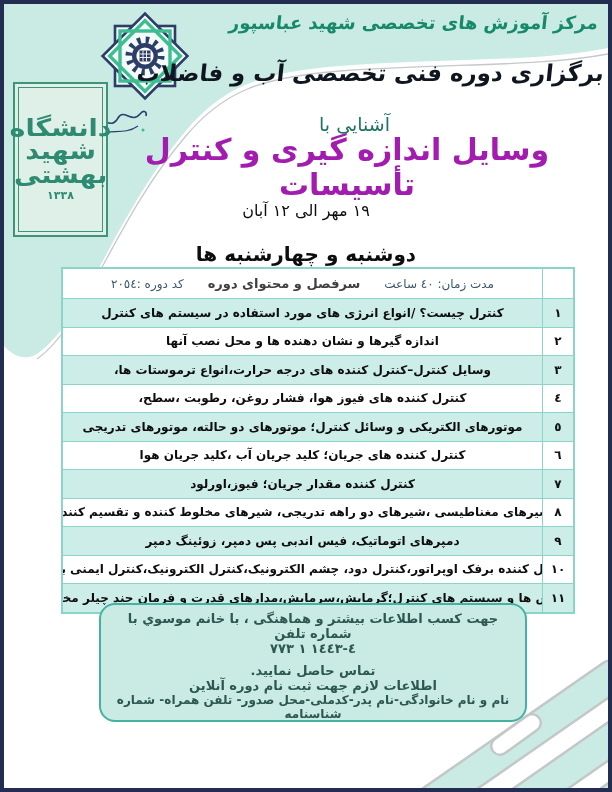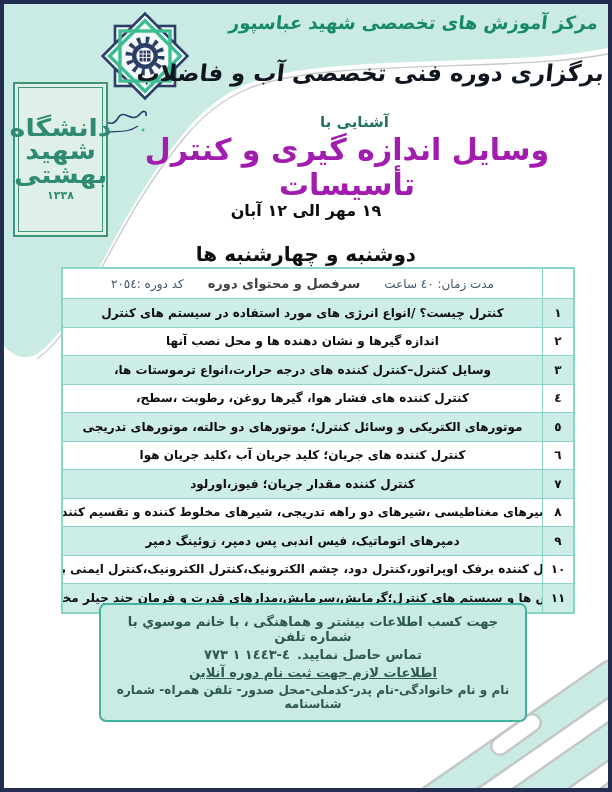--- a/index.html
+++ b/index.html
@@ -26,23 +26,23 @@
   .univ-seal{
     left:9px;top:78px;width:95px;height:155px;box-sizing:border-box;
     background:#dff0e9;border:2px solid #3f9478;outline:1px solid #3f9478;outline-offset:-6px;
     display:flex;flex-direction:column;align-items:center;justify-content:center;
     color:#2e8b72;font-weight:bold;direction:rtl;
   }
   .univ-seal .w{font-size:24px;line-height:0.98;transform:scaleX(1.12);}
   .univ-seal .yr{font-size:11px;margin-top:2px;}
 
   .center-col{left:86px;right:4px;text-align:center;direction:rtl;}
-  .intro{top:109px;color:#1f7361;font-weight:bold;font-size:15px;margin-left:15px;}
+  .intro{top:109px;color:#1f7361;font-weight:normal;font-size:19px;margin-left:15px;}
   .course-title{top:128px;color:#a21caf;font-weight:bold;font-size:30px;letter-spacing:-0.5px;}
-  .date-range{top:197px;left:0;right:0;text-align:center;direction:rtl;color:#0d0d0d;font-weight:bold;font-size:16px;}
+  .date-range{top:197px;left:0;right:0;text-align:center;direction:rtl;color:#0d0d0d;font-weight:normal;font-size:16px;}
   .days{top:238px;left:0;right:0;text-align:center;direction:rtl;color:#0d0d0d;font-weight:bold;font-size:20px;}
 
   
   .course-table{
     left:57px;top:263px;width:514px;box-sizing:border-box;direction:rtl;
     border:2px solid #8bd4c8;background:#fff;
   }
   .t-row{display:flex;flex-direction:row;height:27.5px;border-top:1.5px solid #8bd4c8;}
   .t-row:first-child{border-top:none;height:29px;}
   .t-num{
@@ -57,28 +57,28 @@
   }
   .t-row.alt{background:#cdeee8;}
   .t-head{background:#fff;}
   .t-head .t-cell{display:flex;gap:24px;justify-content:center;font-weight:normal;}
   .th-side{color:#3d566b;font-size:12px;font-weight:normal;}
   .th-main{color:#404040;font-size:13px;font-weight:bold;}
 
   
   .info-box{
     left:95px;top:599px;width:428px;height:119px;box-sizing:border-box;
-    background:#c9ebe3;border:2.5px solid #43b2a0;border-radius:7px;
+    background:#c9ebe3;border:2.5px solid #43b2a0;border-radius:16px;
     display:flex;flex-direction:column;justify-content:space-evenly;align-items:center;
     padding:6px 12px;direction:rtl;text-align:center;
     color:#2d5751;font-weight:bold;font-size:13px;
   }
-  .info-line2{display:flex;flex-direction:row;gap:7px;align-items:center;direction:ltr;}
+  .info-line2{display:flex;flex-direction:column;gap:7px;align-items:center;direction:ltr;}
   .phone-num{direction:ltr;unicode-bidi:bidi-override;}
-  .info-underline{text-decoration:underline;}
+  .info-underline{}
   .info-line4{font-size:12px;}
 
   
   .footer{
     left:8px;bottom:2px;width:300px;display:flex;align-items:flex-end;gap:7px;
     color:#67711c;z-index:2;
   }
   .cert{display:flex;flex-direction:column;align-items:center;}
   .microtext{height:3px;background:#9aa24e;width:80%;margin-top:2px;border-radius:1px;}
   .c-circle{
@@ -188,21 +188,21 @@
     <div class="t-row">
       <div class="t-num">٢</div>
       <div class="t-cell">اندازه گیرها و نشان دهنده ها و محل نصب آنها</div>
     </div>
     <div class="t-row alt">
       <div class="t-num">٣</div>
       <div class="t-cell">وسایل کنترل–کنترل کننده های درجه حرارت،انواع ترموستات ها،</div>
     </div>
     <div class="t-row">
       <div class="t-num">٤</div>
-      <div class="t-cell">کنترل کننده های فشار هوا، گیرها روغن، رطوبت ،سطح،</div>
+      <div class="t-cell">کنترل کننده های فیوز هوا، فشار روغن، رطوبت ،سطح،</div>
     </div>
     <div class="t-row alt">
       <div class="t-num">٥</div>
       <div class="t-cell">موتورهای الکتریکی و وسائل کنترل؛ موتورهای دو حالته، موتورهای تدریجی</div>
     </div>
     <div class="t-row">
       <div class="t-num">٦</div>
       <div class="t-cell">کنترل کننده های جریان؛ کلید جریان آب ،کلید جریان هوا</div>
     </div>
     <div class="t-row alt">

